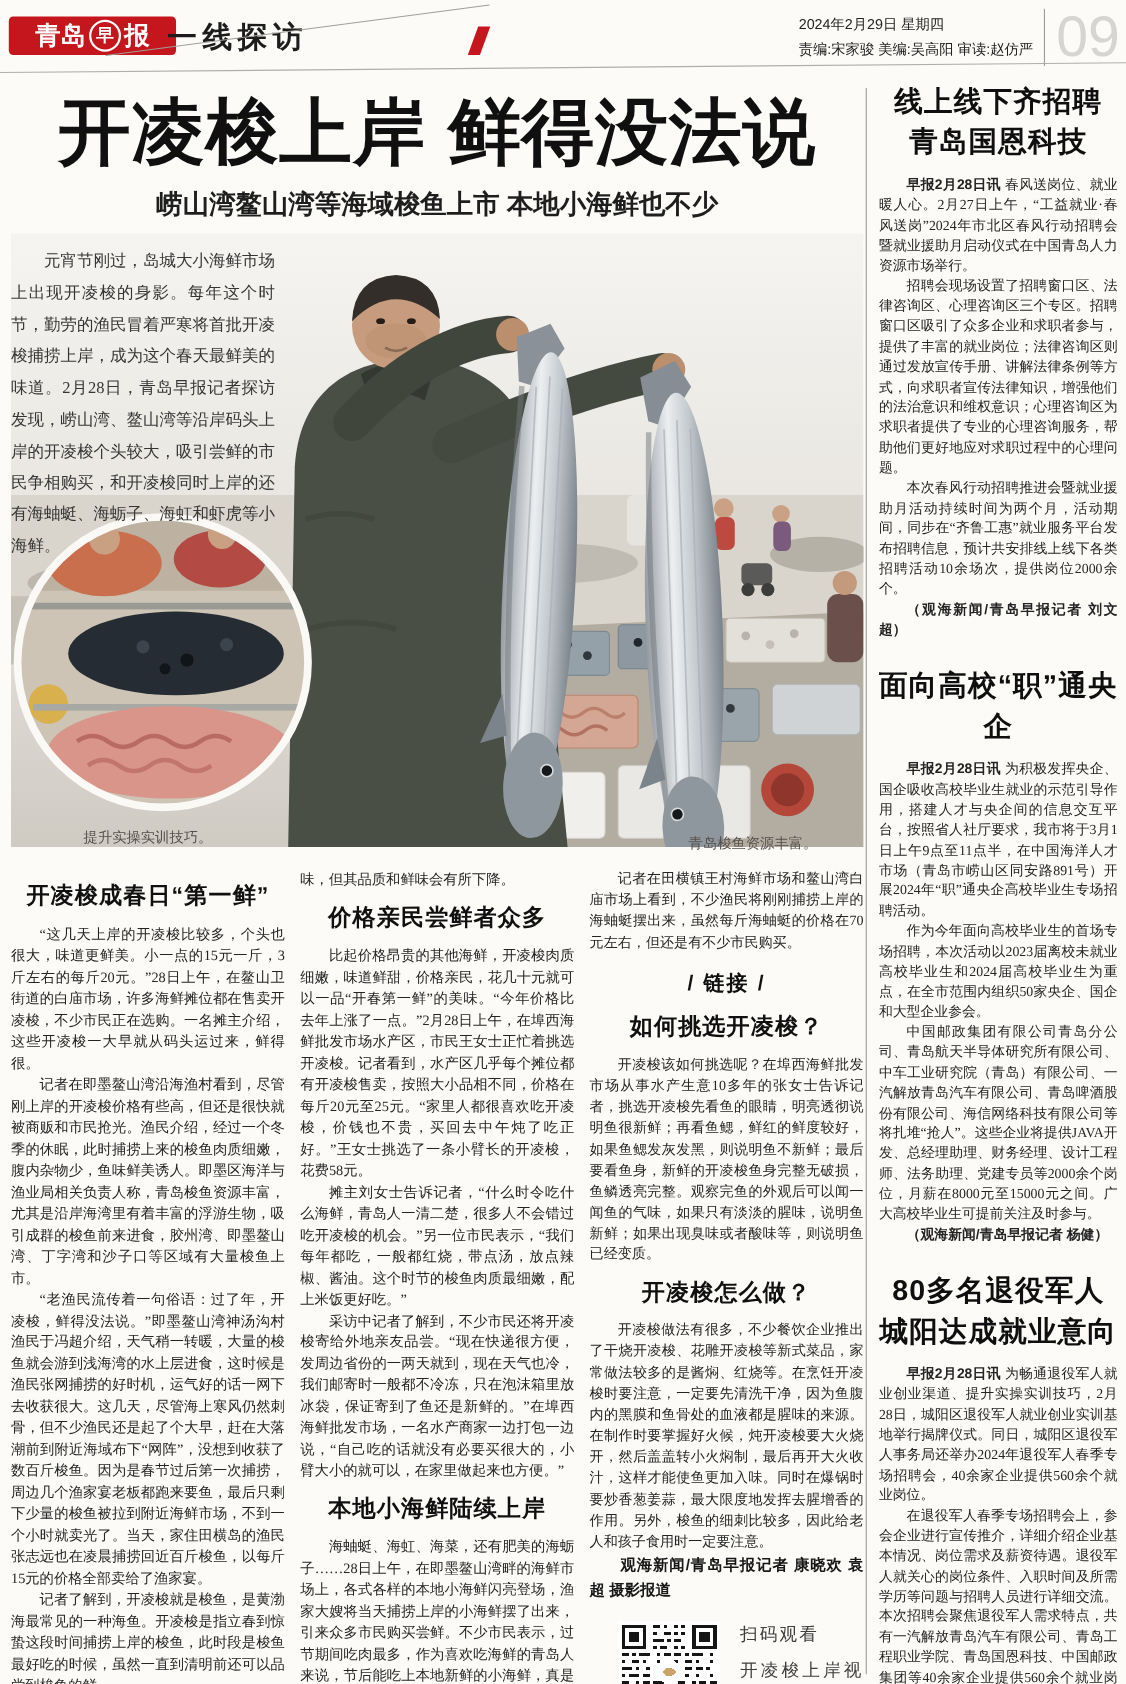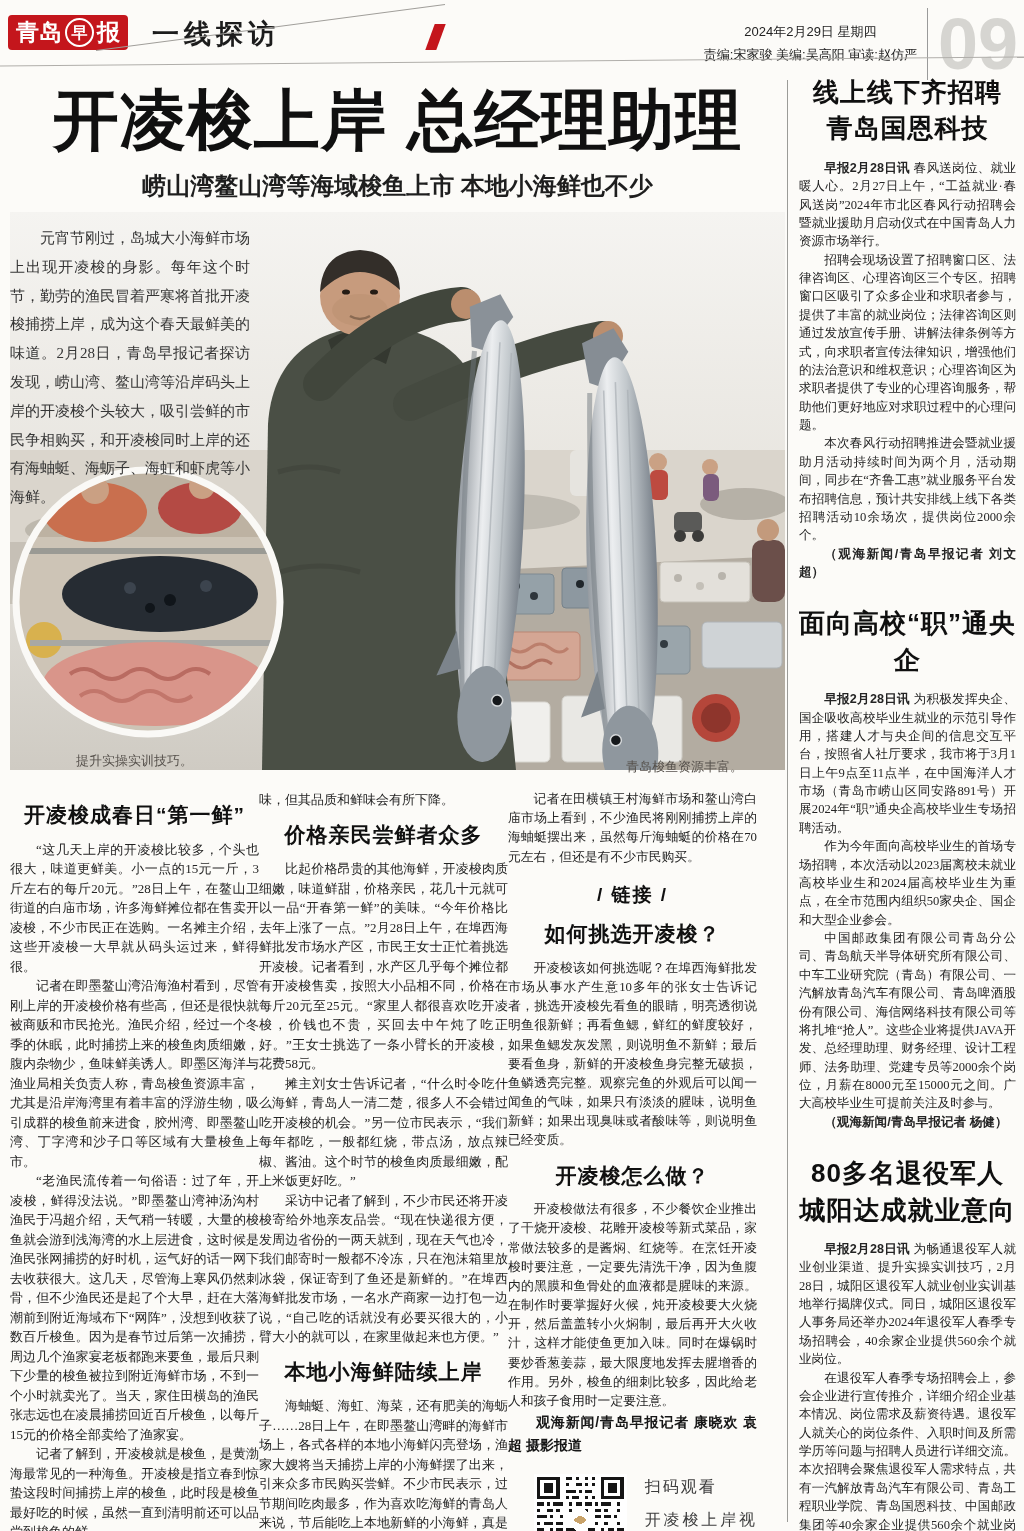--- a/index.html
+++ b/index.html
@@ -3,49 +3,49 @@
 <meta charset="utf-8">
 <style>
   html,body{margin:0;padding:0;background:#dddbd6;}
   .page{position:relative;width:1024px;height:1531px;margin:0 auto;background:#fcfbf8;
         font-family:"Liberation Serif","DejaVu Serif",serif;color:#2b2b2b;overflow:hidden;}
 
   
   header{position:absolute;top:0;left:0;width:100%;height:64px;}
   .logo{position:absolute;left:8px;top:15px;background:#c4161c;color:#fff;
         font-family:"Liberation Sans","DejaVu Sans",sans-serif;font-weight:bold;font-size:23px;
-        padding:3px 8px;border-radius:4px;display:flex;align-items:center;gap:3px;line-height:1;}
+        padding:3px 24px;border-radius:4px;display:flex;align-items:center;gap:3px;line-height:1;}
   .logo-circle{display:inline-flex;width:25px;height:25px;border:2px solid #fff;border-radius:50%;
         align-items:center;justify-content:center;font-size:16px;}
   .section-title{position:absolute;left:152px;top:16px;font-family:"Liberation Sans","DejaVu Sans",sans-serif;
         font-size:27px;font-weight:600;color:#1c1c1c;letter-spacing:5px;}
   .slant1{position:absolute;left:96px;top:50px;width:352px;height:1px;background:#a09e9a;
         transform:rotate(-7.5deg);transform-origin:left center;}
   .red-mark{position:absolute;left:430px;top:24px;width:11px;height:26px;background:#c4161c;transform:skewX(-20deg);}
   .header-rule{position:absolute;left:0;top:61px;width:100%;height:1px;background:#b0aeaa;transform:rotate(-0.5deg);}
   .head-right{position:absolute;right:2px;top:8px;display:flex;align-items:center;}
-  .head-meta{text-align:center;font-family:"Liberation Sans","DejaVu Sans",sans-serif;
+  .head-meta{text-align:left;font-family:"Liberation Sans","DejaVu Sans",sans-serif;
         font-size:13px;line-height:1.75;color:#222;margin-right:10px;}
-  .page-num{font-family:"Liberation Sans","DejaVu Sans",sans-serif;font-size:72px;font-weight:700;
+  .page-num{font-family:"Liberation Sans","DejaVu Sans",sans-serif;font-size:52px;font-weight:400;
         color:#d6d5d1;border-left:1px solid #9a9a9a;padding:0 4px 0 10px;line-height:1;}
 
   
   h1.headline{position:absolute;top:76px;left:10px;width:775px;margin:0;text-align:center;
         font-family:"Liberation Sans","DejaVu Sans",sans-serif;font-size:66px;font-weight:900;
         letter-spacing:1px;color:#101010;}
   h2.subheadline{position:absolute;top:170px;left:10px;width:775px;margin:0;text-align:center;
         font-family:"Liberation Sans","DejaVu Sans",sans-serif;font-size:24px;font-weight:700;color:#1e1e1e;}
   figure.photo{position:absolute;top:212px;left:10px;width:775px;height:558px;margin:0;}
   figure.photo svg.scene{position:absolute;top:0;left:0;width:100%;height:100%;}
   .intro{position:absolute;top:12px;left:0;width:240px;font-size:15px;line-height:1.92;
         text-indent:2em;text-align:justify;color:#353535;}
   .cap-left{position:absolute;left:66px;bottom:0px;font-size:13px;color:#55504b;}
   .cap-right{position:absolute;right:42px;bottom:-6px;font-size:13px;color:#55504b;}
 
-  .cols{position:absolute;top:790px;left:10px;width:775px;height:741px;display:flex;overflow:hidden;}
+  .cols{position:absolute;top:790px;left:10px;width:775px;height:741px;display:flex;gap:14px;overflow:hidden;}
   .col{width:249px;font-size:13px;line-height:1.5;text-align:justify;color:#242424;}
   .col p{margin:0;text-indent:2em;}
   .col p.noindent{text-indent:0;}
   .col h3{font-family:"Liberation Sans","DejaVu Sans",sans-serif;font-size:21px;font-weight:800;
         text-align:center;margin:9px 0 9px;color:#101010;letter-spacing:1px;}
   .link-tag{font-family:"Liberation Sans","DejaVu Sans",sans-serif;font-weight:800;font-size:19px;
         text-align:center;margin:14px 0 4px;color:#101010;letter-spacing:2px;}
   .col3 p{font-size:12.8px;}
   .byline-main{font-family:"Liberation Sans","DejaVu Sans",sans-serif;font-weight:700;font-size:14px;
         margin-top:0;text-indent:2em;line-height:1.6;color:#161616;}
@@ -82,21 +82,21 @@
     <div class="head-right">
       <div class="head-meta">
         <div>2024年2月29日 星期四</div>
         <div>责编:宋家骏 美编:吴高阳 审读:赵仿严</div>
       </div>
       <div class="page-num">09</div>
     </div>
     <div class="header-rule"></div>
   </header>
 
-  <h1 class="headline">开凌梭上岸 总经理助理</h1>
+  <h1 class="headline">开凌梭上岸 鲜得没法说</h1>
   <h2 class="subheadline">崂山湾鳌山湾等海域梭鱼上市 本地小海鲜也不少</h2>
 
   <figure class="photo">
     <svg class="scene" viewBox="0 0 775 558" preserveAspectRatio="none">
       <defs>
         <linearGradient id="sky" x1="0" y1="0" x2="0" y2="1">
           <stop offset="0" stop-color="#f5f4f1"></stop>
             <stop offset="0.55" stop-color="#e6e3dd"></stop>
             <stop offset="1" stop-color="#cfcbc3"></stop>
         </linearGradient>

